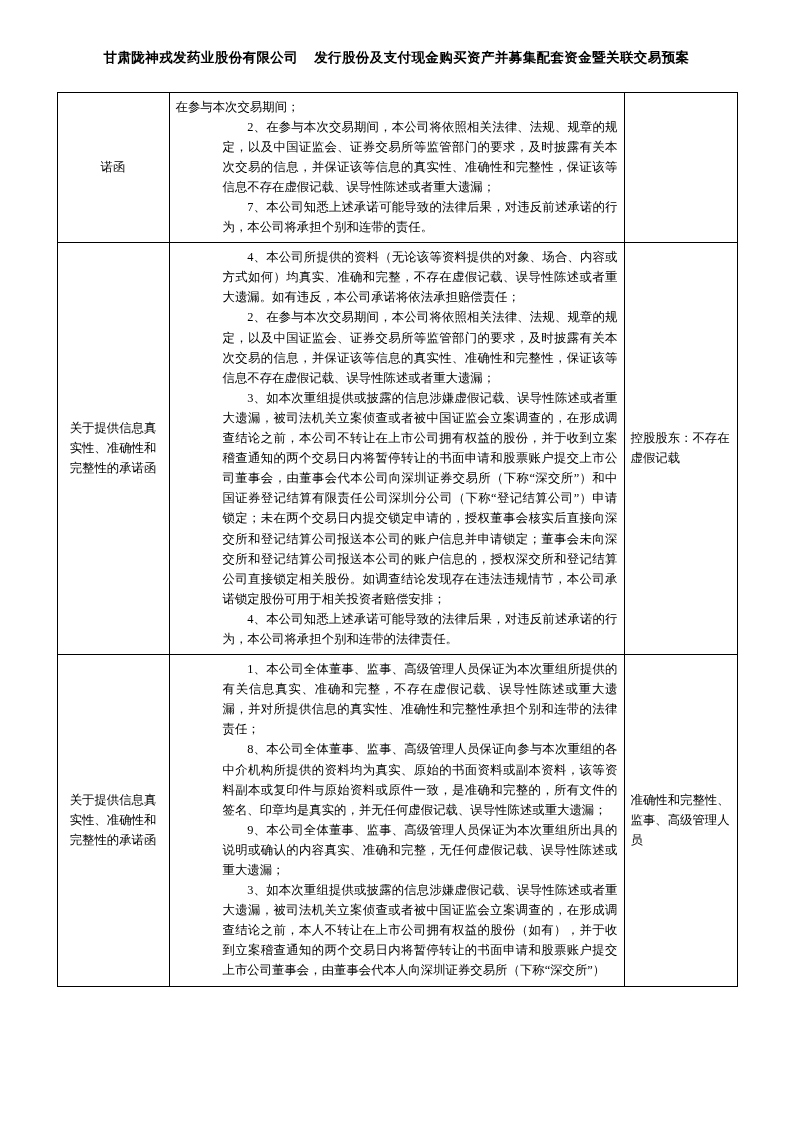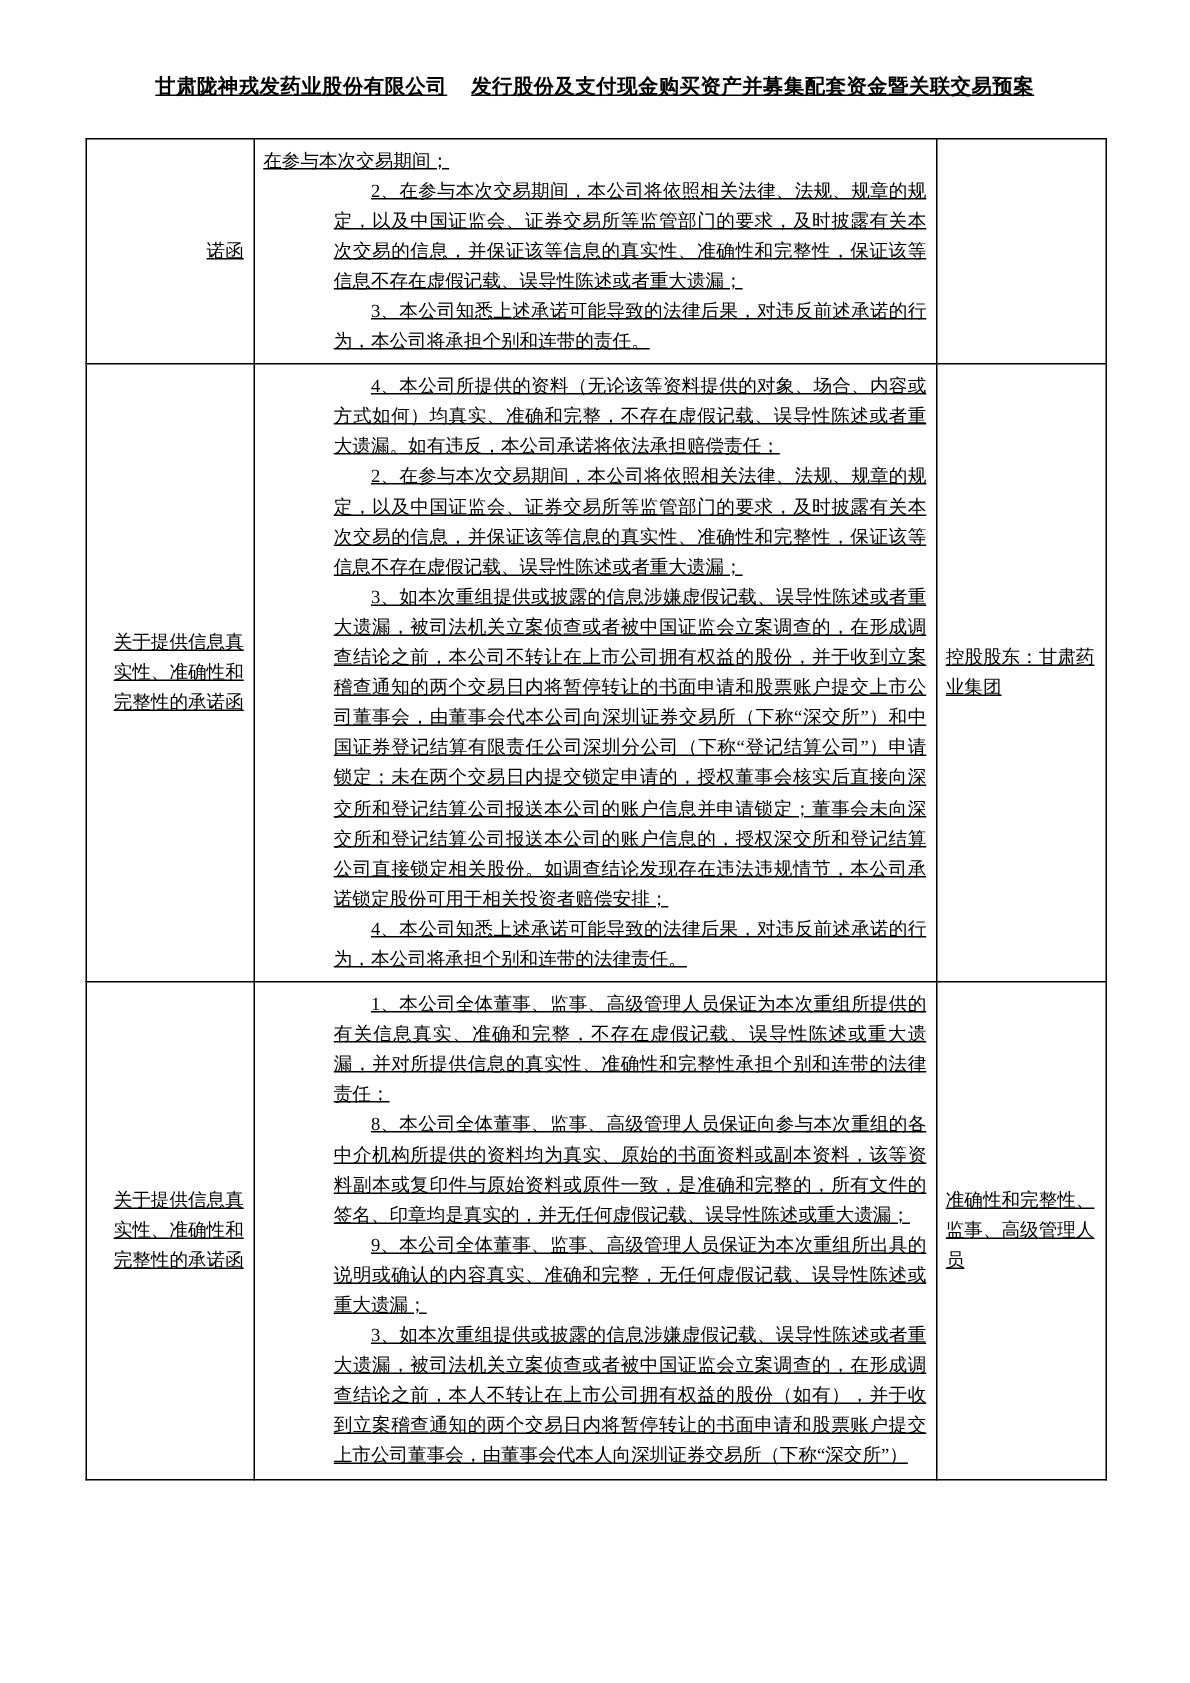--- a/index.html
+++ b/index.html
@@ -14,21 +14,20 @@
     color: #000000;
     position: relative;
     overflow: hidden;
   }
   .page {
     position: relative;
     width: 793px;
     height: 1104px;
     box-sizing: border-box;
     padding: 0;
-    text-decoration: underline;
   }
   .header {
     text-align: center;
     font-size: 13.5px;
     font-weight: bold;
     letter-spacing: 0.4px;
     padding-top: 49px;
     padding-bottom: 6px;
     line-height: 1.3;
     white-space: nowrap;
@@ -73,21 +72,21 @@
   .para {
     text-align: justify;
     text-justify: inter-ideograph;
     margin: 0;
   }
   .para.indent {
     text-indent: 2em;
     margin-left: 47px;
   }
   .centerblock {
-    text-align: right;
+    text-align: center;
     line-height: 1.62;
   }
   .footer {
     position: absolute;
     bottom: 44px;
     left: 0;
     width: 793px;
     text-align: center;
     font-size: 12.4px;
   }
@@ -109,38 +108,38 @@
         <col class="c3">
       </colgroup>
       <tbody>
         <tr>
           <td class="col-a">
             <div class="centerblock">诺函</div>
           </td>
           <td class="col-b">
             <p class="para">在参与本次交易期间；</p>
             <p class="para indent">2、在参与本次交易期间，本公司将依照相关法律、法规、规章的规定，以及中国证监会、证券交易所等监管部门的要求，及时披露有关本次交易的信息，并保证该等信息的真实性、准确性和完整性，保证该等信息不存在虚假记载、误导性陈述或者重大遗漏；</p>
-            <p class="para indent">3、本公司知悉上述承诺可能导致的法律后果，对违反前述承诺的行为，本公司将承担个别和连带的责任。</p>
+            <p class="para indent">7、本公司知悉上述承诺可能导致的法律后果，对违反前述承诺的行为，本公司将承担个别和连带的责任。</p>
           </td>
           <td class="col-c">
             <div></div>
           </td>
         </tr>
         <tr>
           <td class="col-a">
             <div class="centerblock">关于提供信息真实性、准确性和完整性的承诺函</div>
           </td>
           <td class="col-b">
             <p class="para indent">4、本公司所提供的资料（无论该等资料提供的对象、场合、内容或方式如何）均真实、准确和完整，不存在虚假记载、误导性陈述或者重大遗漏。如有违反，本公司承诺将依法承担赔偿责任；</p>
             <p class="para indent">2、在参与本次交易期间，本公司将依照相关法律、法规、规章的规定，以及中国证监会、证券交易所等监管部门的要求，及时披露有关本次交易的信息，并保证该等信息的真实性、准确性和完整性，保证该等信息不存在虚假记载、误导性陈述或者重大遗漏；</p>
             <p class="para indent">3、如本次重组提供或披露的信息涉嫌虚假记载、误导性陈述或者重大遗漏，被司法机关立案侦查或者被中国证监会立案调查的，在形成调查结论之前，本公司不转让在上市公司拥有权益的股份，并于收到立案稽查通知的两个交易日内将暂停转让的书面申请和股票账户提交上市公司董事会，由董事会代本公司向深圳证券交易所（下称“深交所”）和中国证券登记结算有限责任公司深圳分公司（下称“登记结算公司”）申请锁定；未在两个交易日内提交锁定申请的，授权董事会核实后直接向深交所和登记结算公司报送本公司的账户信息并申请锁定；董事会未向深交所和登记结算公司报送本公司的账户信息的，授权深交所和登记结算公司直接锁定相关股份。如调查结论发现存在违法违规情节，本公司承诺锁定股份可用于相关投资者赔偿安排；</p>
             <p class="para indent">4、本公司知悉上述承诺可能导致的法律后果，对违反前述承诺的行为，本公司将承担个别和连带的法律责任。</p>
           </td>
           <td class="col-c">
-            <div>控股股东：甘肃药业集团</div>
+            <div>控股股东：不存在虚假记载</div>
           </td>
         </tr>
         <tr>
           <td class="col-a">
             <div class="centerblock">关于提供信息真实性、准确性和完整性的承诺函</div>
           </td>
           <td class="col-b">
             <p class="para indent">1、本公司全体董事、监事、高级管理人员保证为本次重组所提供的有关信息真实、准确和完整，不存在虚假记载、误导性陈述或重大遗漏，并对所提供信息的真实性、准确性和完整性承担个别和连带的法律责任；</p>
             <p class="para indent">8、本公司全体董事、监事、高级管理人员保证向参与本次重组的各中介机构所提供的资料均为真实、原始的书面资料或副本资料，该等资料副本或复印件与原始资料或原件一致，是准确和完整的，所有文件的签名、印章均是真实的，并无任何虚假记载、误导性陈述或重大遗漏；</p>
             <p class="para indent">9、本公司全体董事、监事、高级管理人员保证为本次重组所出具的说明或确认的内容真实、准确和完整，无任何虚假记载、误导性陈述或重大遗漏；</p>

